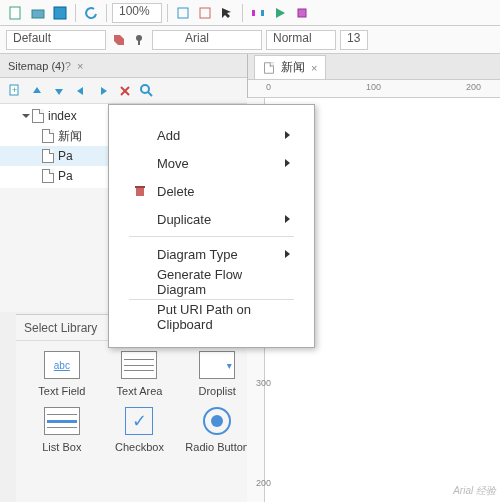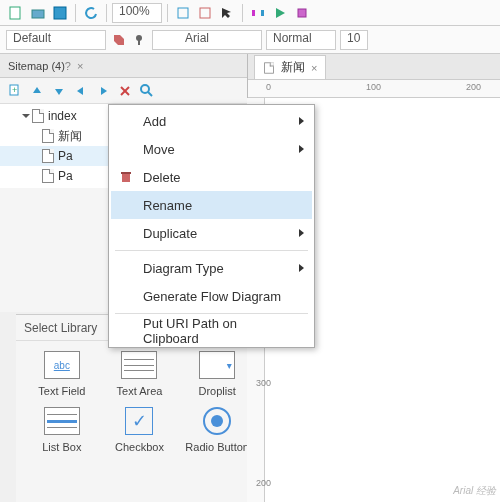--- a/index.html
+++ b/index.html
@@ -49,21 +49,21 @@
   .canvas { position:absolute; left:248px; top:54px; right:0; bottom:0; background:#fff; }
   .tab-bar { height:26px; background:#e8e8e8; border-bottom:1px solid #ccc; display:flex; align-items:flex-end; padding-left:6px; gap:2px; }
   .tab { background:#fff; border:1px solid #ccc; border-bottom:none; padding:3px 8px; display:flex; align-items:center; gap:6px; font-size:12px; }
   .tab .tab-close { color:#888; font-size:11px; }
   .ruler-h { height:18px; border-bottom:1px solid #ccc; position:relative; background:#f9f9f9; font-size:9px; color:#888; }
   .ruler-h span { position:absolute; top:2px; }
   .ruler-v { position:absolute; left:-1px; top:44px; bottom:0; width:18px; border-right:1px solid #ccc; background:#f9f9f9; font-size:9px; color:#888; }
   .ruler-v span { position:absolute; left:9px; writing-mode: horizontal-tb; }
 
   
-  .context-menu { position:absolute; left:108px; top:104px; width:207px; background:#fff; border:1px solid #aaa; box-shadow:2px 2px 6px rgba(0,0,0,0.25); padding:2px; font-size:13px; }
+  .context-menu { position:absolute; left:108px; top:104px; width:207px; background:#fff; border:1px solid #aaa; box-shadow:2px 2px 6px rgba(0,0,0,0.25); padding:16px; font-size:13px; }
   .cm-item { height:28px; display:flex; align-items:center; padding:0 28px 0 32px; position:relative; color:#333; }
   .cm-item.highlight { background:#d6e9f8; }
   .cm-sep { height:1px; background:#ddd; margin:3px 4px; }
   .cm-arrow { position:absolute; right:8px; width:0; height:0; border-left:5px solid #333; border-top:4px solid transparent; border-bottom:4px solid transparent; }
   .cm-icon { position:absolute; left:6px; width:18px; height:18px; display:flex; align-items:center; justify-content:center; }
 
   .watermark { position:absolute; right:4px; bottom:4px; font-size:10px; color:#bbb; font-style:italic; }
 </style>
 </head>
 <body>
@@ -146,21 +146,21 @@
         </svg>
       </div>
   </div>
   <div class="style-select" style="min-width:110px;padding-left:32px;">
       <span>Arial</span>
     </div>
   <div class="style-select" style="min-width:70px;">
       <span>Normal</span>
     </div>
   <div class="style-select" style="min-width:28px;">
-      <span>10</span>
+      <span>13</span>
     </div>
 </div>
 
 <div class="panel" style="height:258px;">
   <div class="panel-title">
     <span>Sitemap (4)</span>
     <div class="panel-title-right">
       <span>?</span>
       <span>×</span>
     </div>
@@ -309,23 +309,20 @@
   </div>
   <div class="cm-item">
     <span class="cm-icon">
         <svg width="14" height="14">
           <rect x="3" y="4" width="8" height="8" fill="#c66"></rect>
           <rect x="2" y="2" width="10" height="2" fill="#944"></rect>
         </svg>
       </span>
     <span>Delete</span>
   </div>
-  <div class="cm-item highlight">
-    <span>Rename</span>
-  </div>
   <div class="cm-item">
     <span>Duplicate</span>
     <span class="cm-arrow"></span>
   </div>
   <div class="cm-sep"></div>
   <div class="cm-item">
     <span>Diagram Type</span>
     <span class="cm-arrow"></span>
   </div>
   <div class="cm-item">

